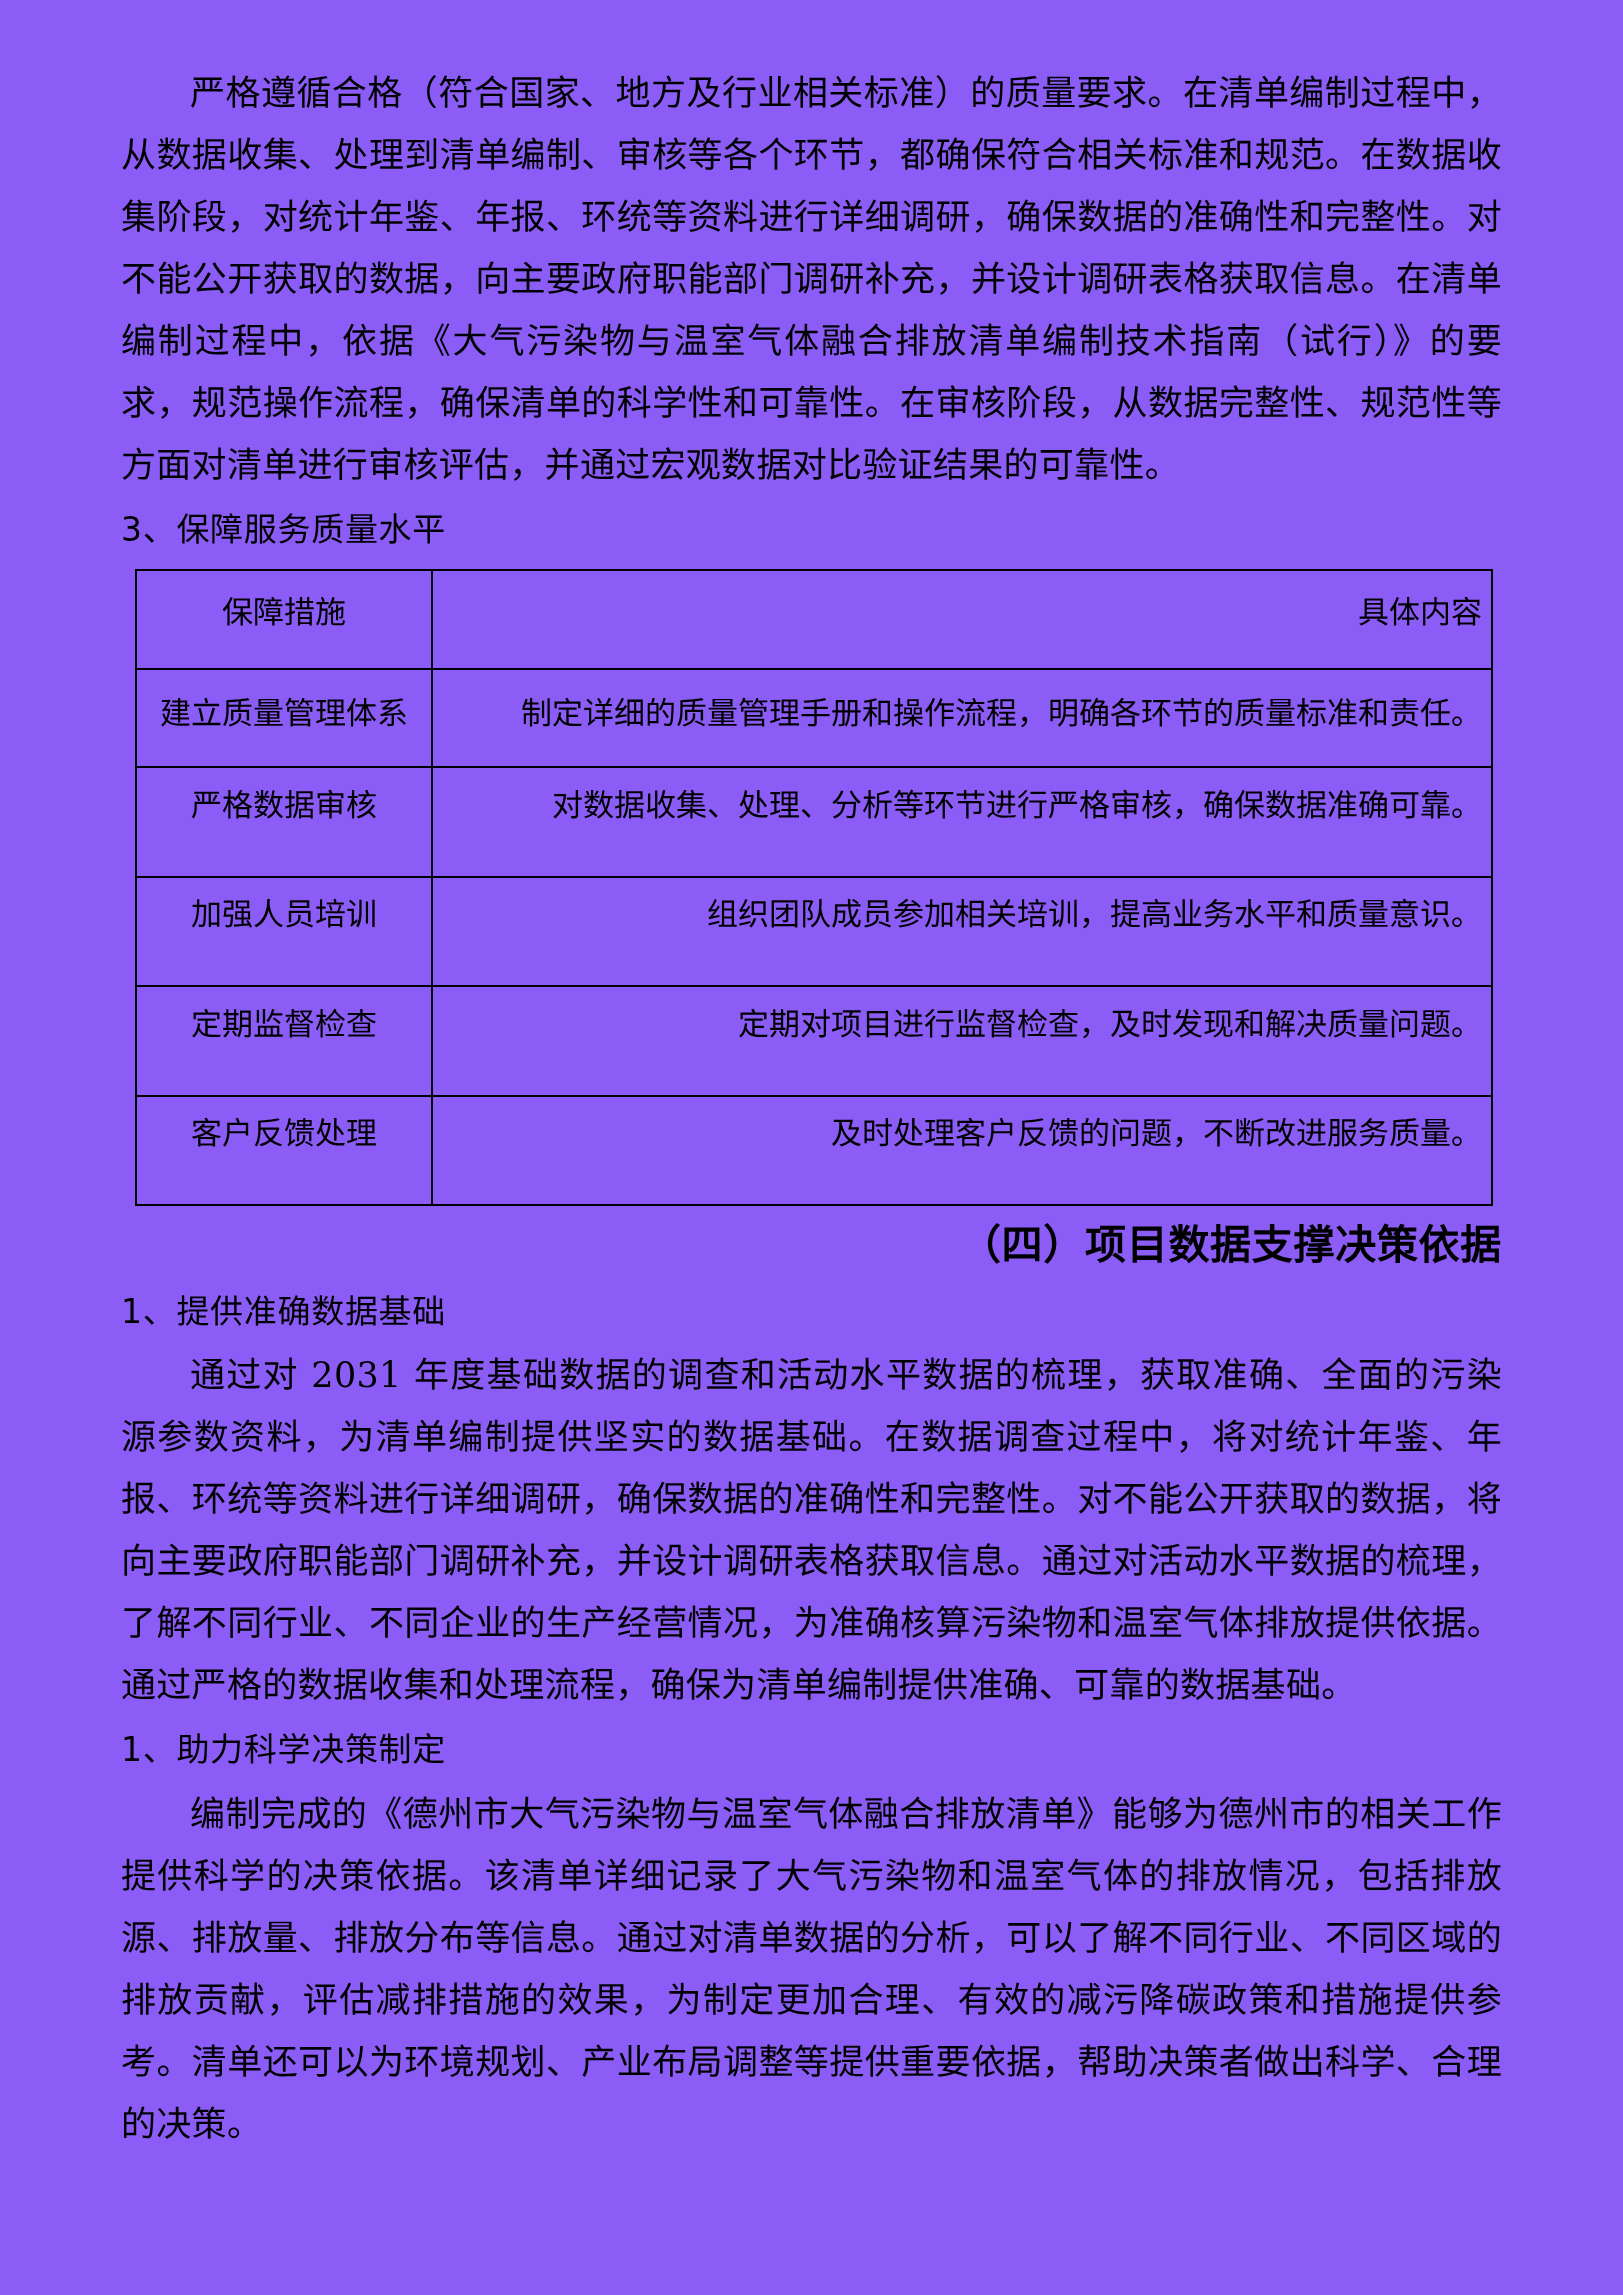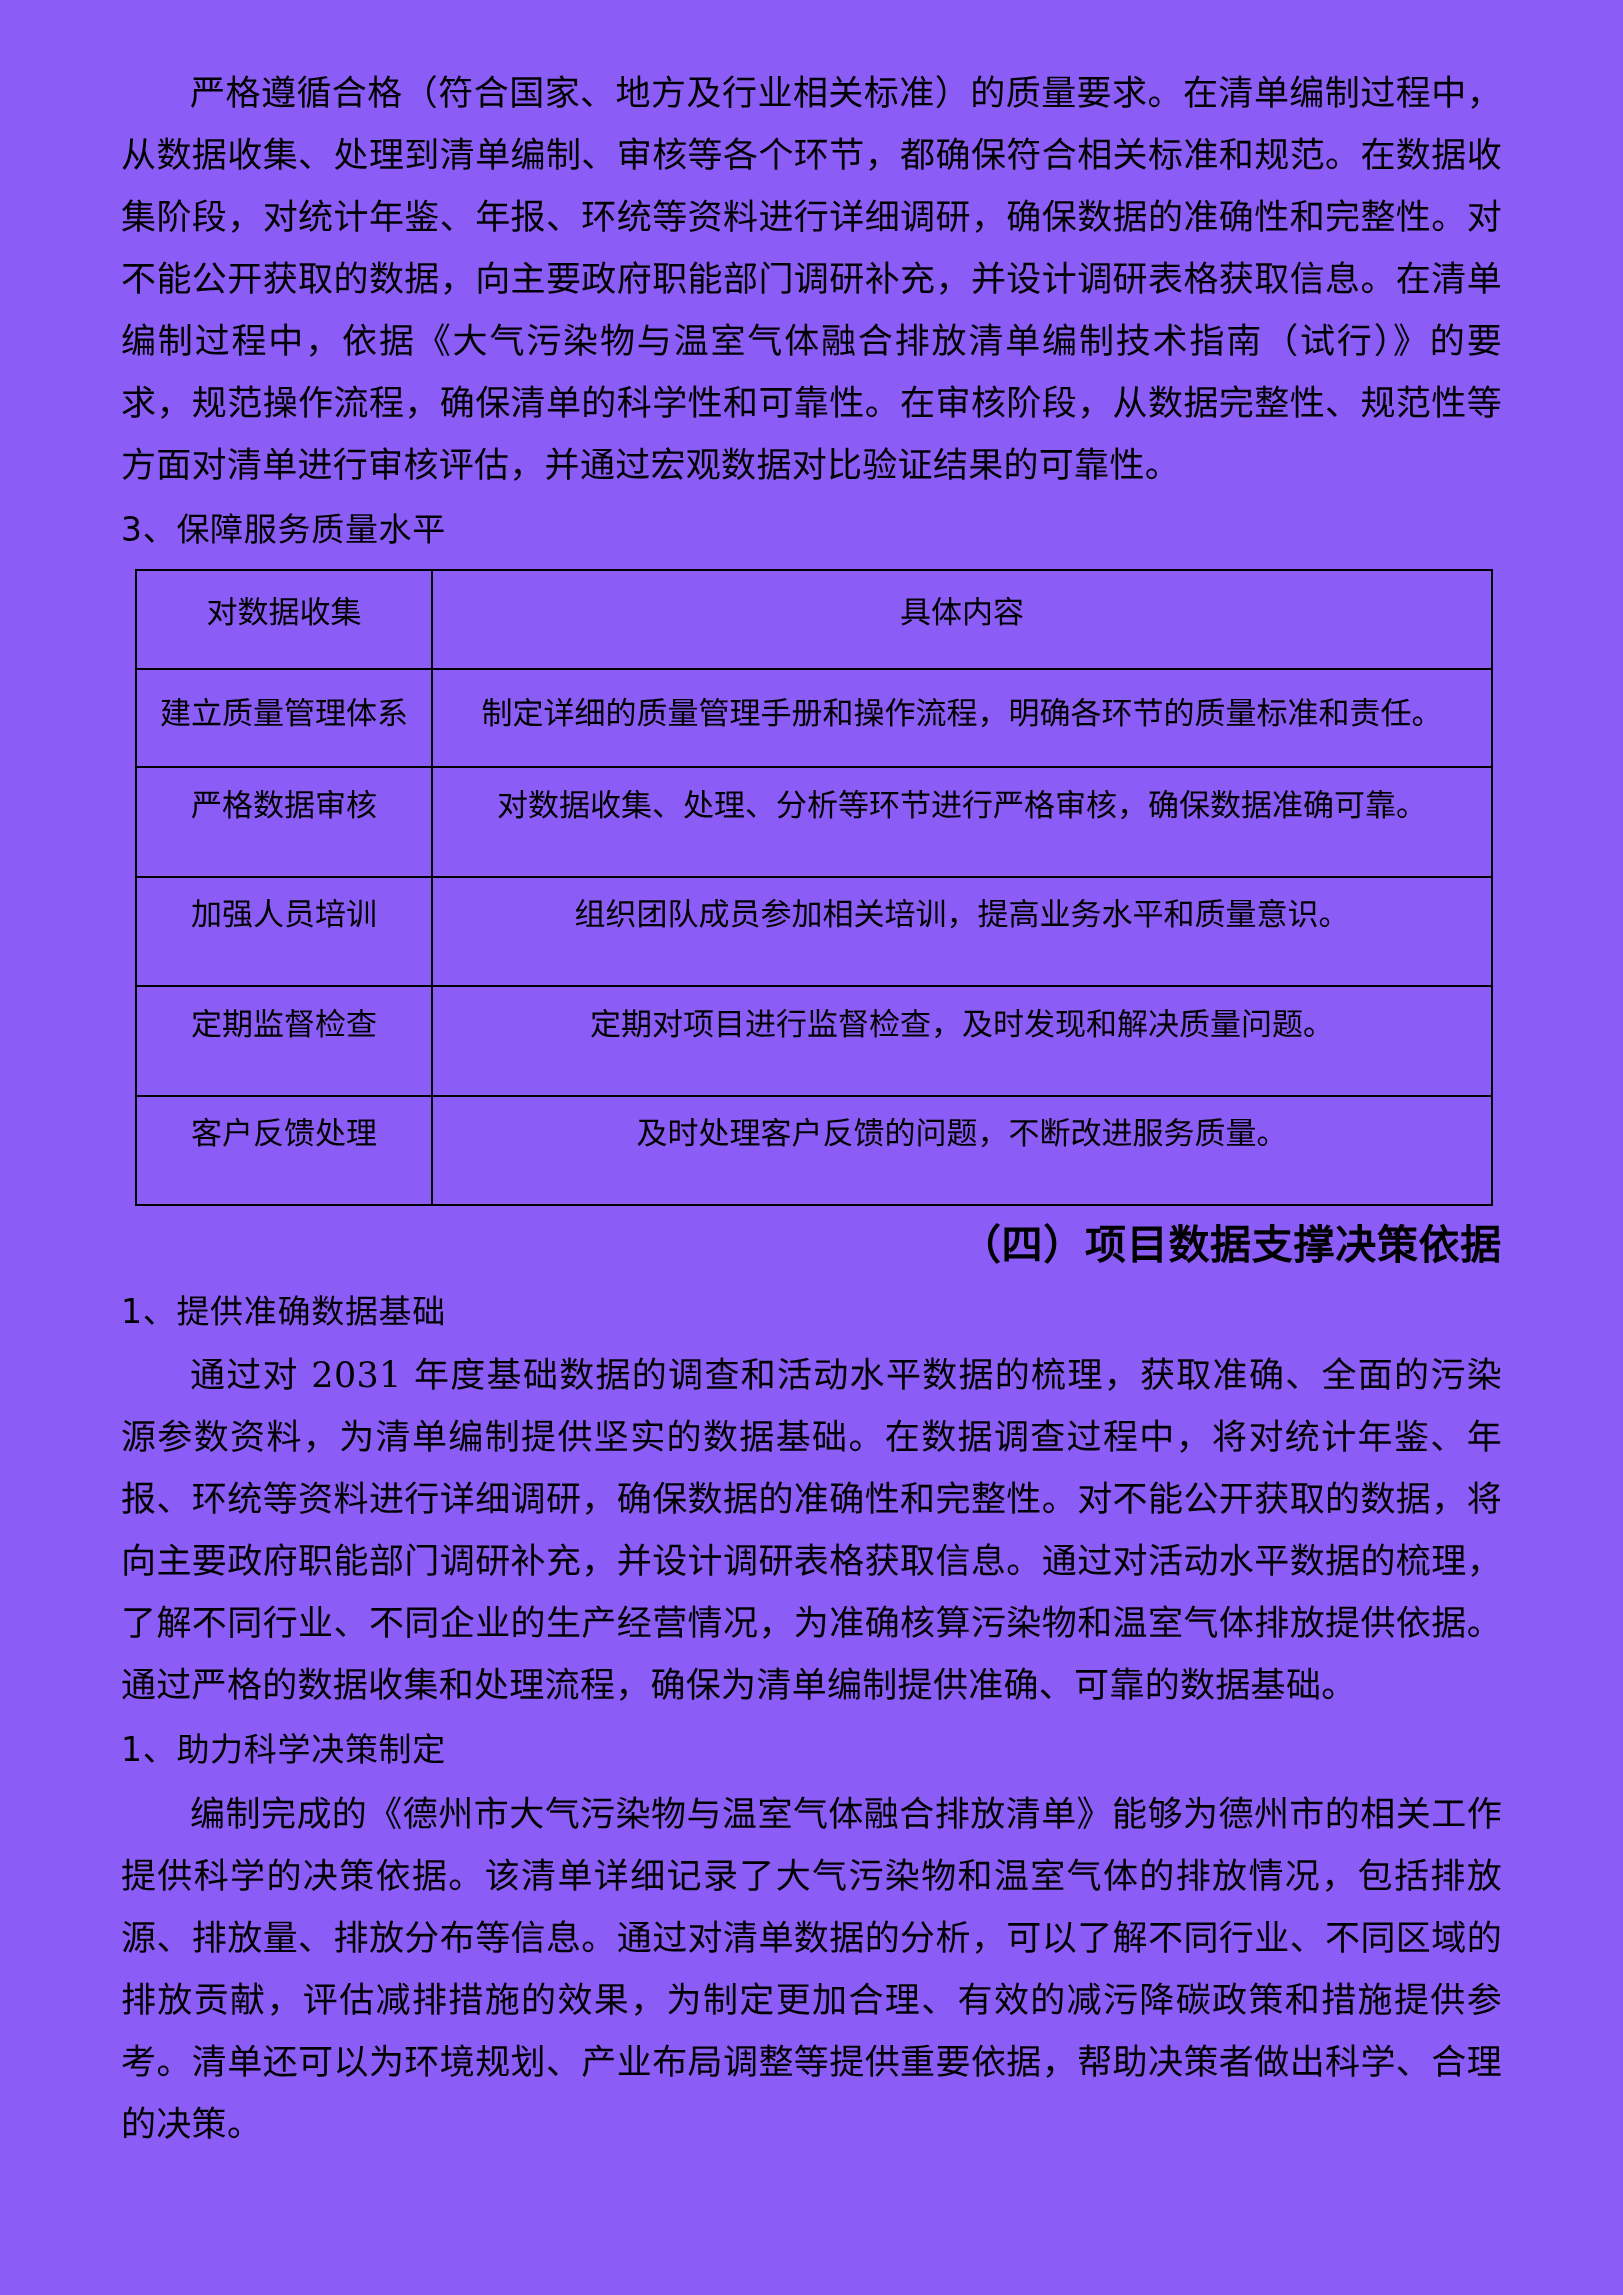--- a/index.html
+++ b/index.html
@@ -71,20 +71,21 @@
     vertical-align: middle;
     padding: 6.5px 9.2px;
     font-family: "DejaVu Serif", "Liberation Serif", serif;
     word-break: break-all;
   }
   table.measures-table td.col-measure {
     width: 275px;
   }
   table.measures-table td.col-detail {
     width: 1040px;
+    text-align: right;
   }
   table.measures-table tr.header-row td {
     padding-top: 10.5px;
     padding-bottom: 26px;
   }
   table.measures-table tr.tall-row td {
     padding-top: 13px;
     padding-bottom: 23.6px;
   }
   table.measures-table tr.normal-row td {
@@ -97,21 +98,21 @@
 <div class="page">
   <div class="doc-body">
 
     <p class="body-text">严格遵循合格（符合国家、地方及行业相关标准）的质量要求。在清单编制过程中，从数据收集、处理到清单编制、审核等各个环节，都确保符合相关标准和规范。在数据收集阶段，对统计年鉴、年报、环统等资料进行详细调研，确保数据的准确性和完整性。对不能公开获取的数据，向主要政府职能部门调研补充，并设计调研表格获取信息。在清单编制过程中，依据《大气污染物与温室气体融合排放清单编制技术指南（试行）》的要求，规范操作流程，确保清单的科学性和可靠性。在审核阶段，从数据完整性、规范性等方面对清单进行审核评估，并通过宏观数据对比验证结果的可靠性。</p>
 
     <h3 class="sub-heading">3、保障服务质量水平</h3>
 
     <table class="measures-table">
       <tbody>
         <tr class="header-row">
-          <td class="col-measure">对数据收集</td>
+          <td class="col-measure">保障措施</td>
           <td class="col-detail">具体内容</td>
         </tr>
         <tr class="tall-row">
           <td class="col-measure">建立质量管理体系</td>
           <td class="col-detail">制定详细的质量管理手册和操作流程，明确各环节的质量标准和责任。</td>
         </tr>
         <tr class="normal-row">
           <td class="col-measure">严格数据审核</td>
           <td class="col-detail">对数据收集、处理、分析等环节进行严格审核，确保数据准确可靠。</td>
         </tr>

